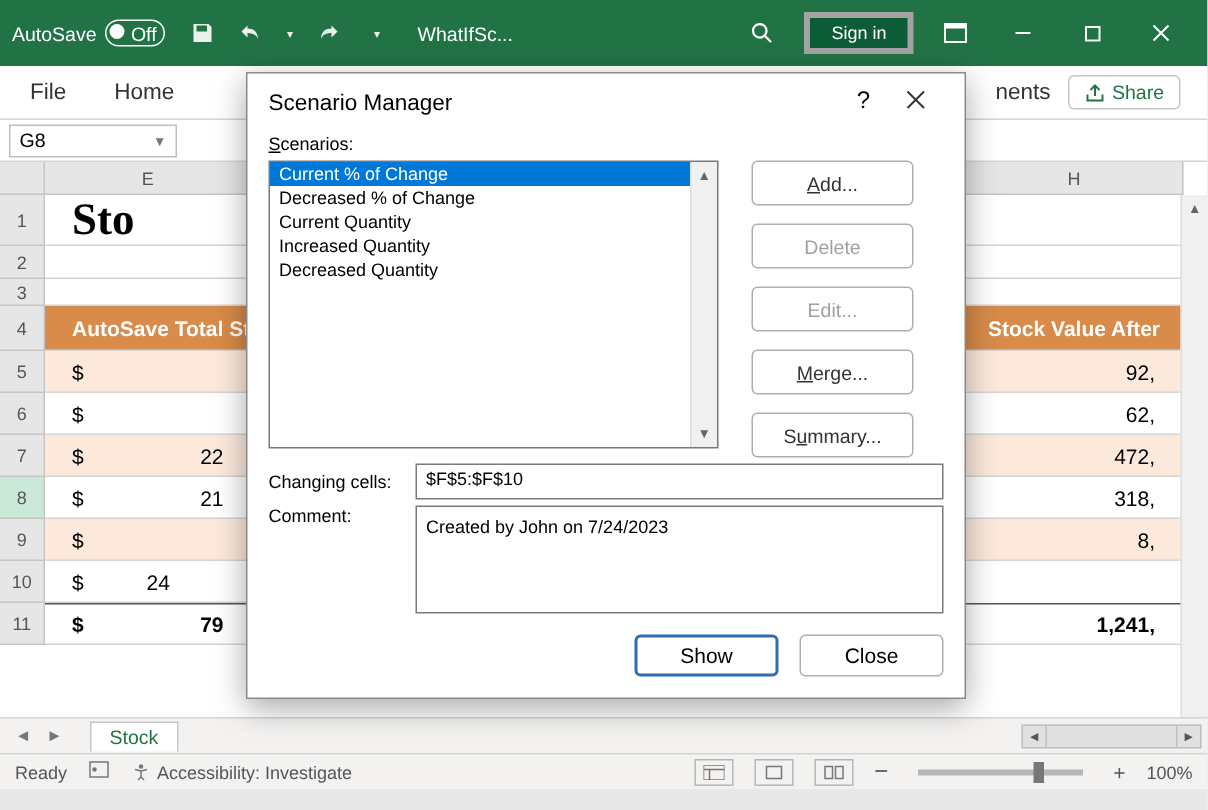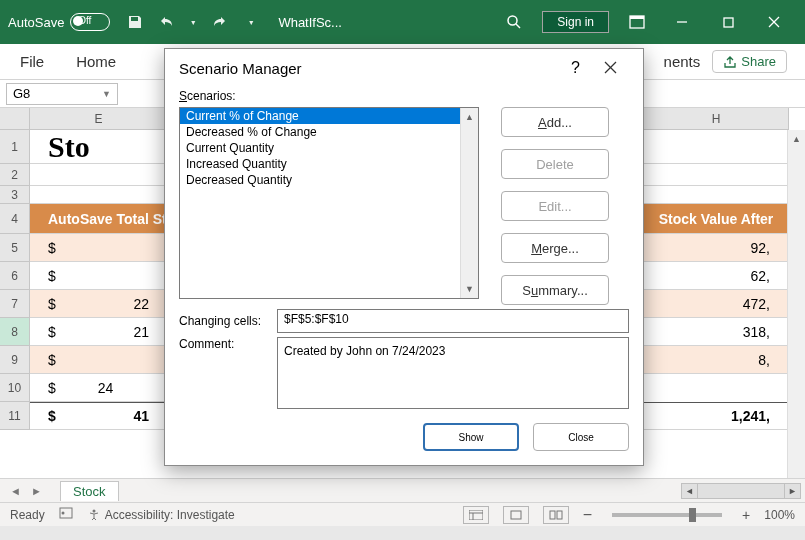--- a/index.html
+++ b/index.html
@@ -3,28 +3,28 @@
 <meta charset="utf-8">
 <style>
   * { box-sizing: border-box; margin: 0; padding: 0; font-family: "Segoe UI", Tahoma, sans-serif; }
   html, body { width: 805px; height: 540px; overflow: hidden; background: #e8e8e8; }
 
   
   .titlebar { height: 44px; background: #217346; display: flex; align-items: center; color: #fff; padding: 0 8px; }
   .autosave { display: flex; align-items: center; gap: 6px; font-size: 13px; }
   .toggle { width: 40px; height: 18px; border: 1.5px solid #fff; border-radius: 10px; position: relative; }
   .toggle::before { content: ""; position: absolute; width: 10px; height: 10px; background: #fff; border-radius: 50%; top: 2px; left: 2px; }
-  .toggle-label { font-size: 10px; position: absolute; right: 18px; top: 1px; }
+  .toggle-label { font-size: 13px; position: absolute; right: 5px; top: 1px; }
   .qat { display: flex; gap: 10px; margin-left: 14px; align-items: center; }
   .qat-icon { width: 22px; height: 22px; display: flex; align-items: center; justify-content: center; opacity: .9; fill: #fff; }
   .doc-title { margin-left: 16px; font-size: 13px; }
   .title-spacer { flex: 1; }
   .title-right { display: flex; align-items: center; gap: 0; }
   .search-icon, .tb-icon { width: 44px; height: 28px; display: flex; align-items: center; justify-content: center; fill: #fff; }
-  .signin-btn { background: #0d5c38; border: 1px solid #a3a3a3; color: #fff; font-size: 12px; padding: 3px 14px; margin: 0 6px; }
+  .signin-btn { background: #0d5c38; border: 4px solid #a3a3a3; color: #fff; font-size: 12px; padding: 3px 14px; margin: 0 6px; }
   .win-btn { width: 46px; height: 30px; display: flex; align-items: center; justify-content: center; color: #fff; }
 
   
   .ribbon { height: 36px; background: #fff; border-bottom: 1px solid #d4d4d4; display: flex; align-items: center; padding: 0 18px; gap: 28px; }
   .ribbon-tab { font-size: 15px; color: #333; padding: 4px 2px; }
   .ribbon-right { margin-left: auto; display: flex; gap: 10px; align-items: center; }
   .share-btn { border: 1px solid #c6c6c6; border-radius: 4px; padding: 3px 10px; font-size: 13px; color: #217346; display: flex; align-items: center; gap: 4px; }
 
   
   .fbar { height: 28px; background: #fff; border-bottom: 1px solid #d4d4d4; display: flex; align-items: center; padding: 2px 6px; }
@@ -93,21 +93,21 @@
   .list-item { padding: 1px 6px; }
   .list-item.sel { background: #0078d7; color: #fff; }
   .btn-col { display: flex; flex-direction: column; gap: 12px; }
   .dlg-btn { width: 108px; height: 30px; border: 1px solid #aeaeae; border-radius: 4px; background: #fff; font-size: 13px; color: #333; }
   .dlg-btn.disabled { color: #a0a0a0; }
   .field-row { display: flex; align-items: center; margin-top: 4px; gap: 8px; }
   .field-label { width: 90px; font-size: 12px; }
   .field-box { flex: 1; height: 24px; border: 1px solid #7a7a7a; background: #fff; font-size: 12px; padding: 2px 6px; }
   .comment-box { flex: 1; height: 72px; border: 1px solid #7a7a7a; background: #fff; font-size: 12px; padding: 6px; }
   .dlg-footer { display: flex; justify-content: flex-end; gap: 14px; margin-top: 14px; }
-  .foot-btn { width: 96px; height: 28px; border-radius: 4px; font-size: 10px; background: #fff; }
+  .foot-btn { width: 96px; height: 28px; border-radius: 4px; font-size: 14px; background: #fff; }
   .foot-btn.primary { border: 2px solid #2f6fb0; }
   .foot-btn.secondary { border: 1px solid #aeaeae; }
 
   .v-scroll { position: absolute; right: 0; top: 22px; width: 18px; bottom: 0; background: #f0f0f0; border-left: 1px solid #ddd; }
   .v-scroll .arr { height: 18px; display: flex; align-items: center; justify-content: center; font-size: 9px; color: #666; }
 </style>
 </head>
 <body>
 
 <div class="titlebar">
@@ -276,21 +276,21 @@
     <div class="crow">
         <div class="cell cE dollar">
           <span style="width:14px;">$</span>
           <span style="flex:1;text-align:center;">24</span>
         </div>
         <div class="cell cF"></div>
       </div>
     <div class="crow">
         <div class="cell cE bold dollar" style="border-top:1px solid #555;">
           <span style="width:14px;">$</span>
-          <span style="flex:1;text-align:right;">41</span>
+          <span style="flex:1;text-align:right;">79</span>
         </div>
         <div class="cell cF"></div>
         <div class="cell cH bold" style="border-top:1px solid #555;">1,241,</div>
       </div>
   </div>
   <div class="v-scroll">
     <div class="arr">▲</div>
   </div>
 </div>
 

